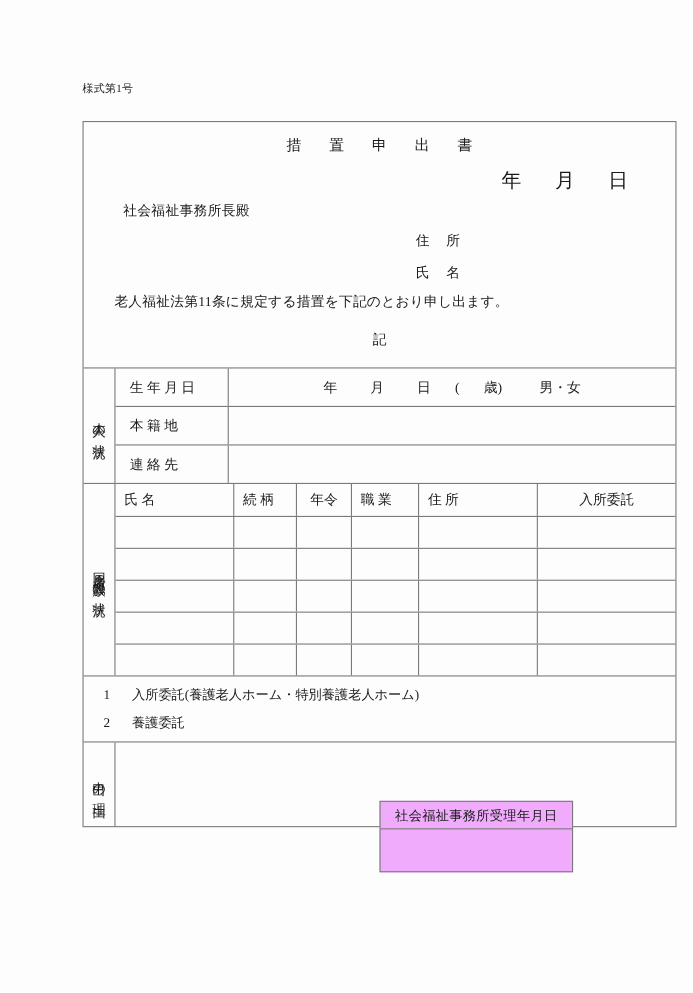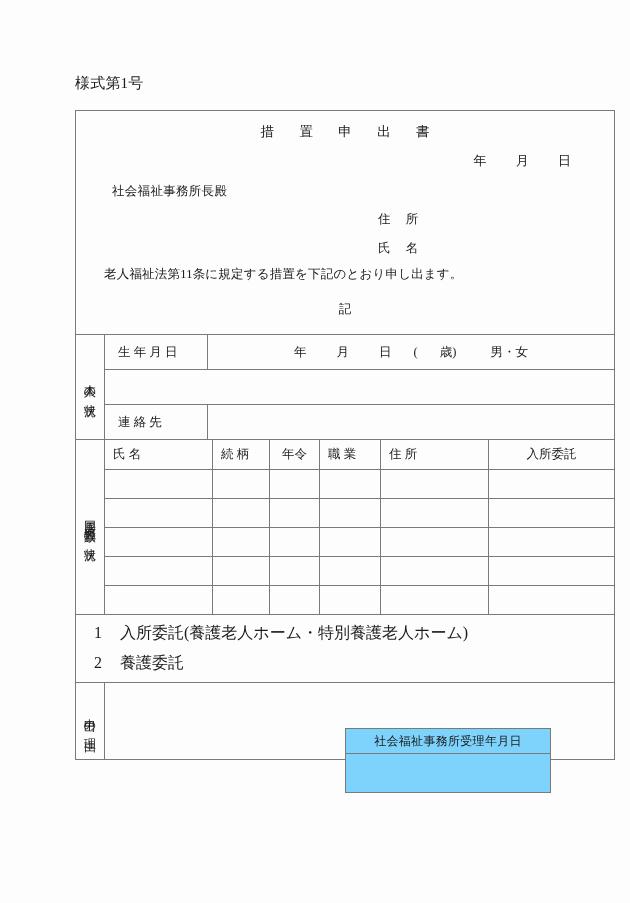--- a/index.html
+++ b/index.html
@@ -18,21 +18,21 @@
   .page {
     position: absolute;
     inset: 0;
     background: #fdfdfd;
   }
   
   .form-number {
     position: absolute;
     left: 75px;
     top: 74px;
-    font-size: 15px;
+    font-size: 10px;
     letter-spacing: 0.2px;
     white-space: nowrap;
   }
   
   .frame {
     position: absolute;
     left: 75px;
     top: 110px;
     width: 540px;
     border: 1px solid #7a7a7a;
@@ -51,21 +51,21 @@
     top: 12px;
     text-align: center;
     font-size: 13.5px;
     letter-spacing: 11px;
     text-indent: 11px;
   }
   .date-line {
     position: absolute;
     right: 30px;
     top: 41px;
-    font-size: 13px;
+    font-size: 18px;
     letter-spacing: 13px;
     text-indent: 13px;
     white-space: nowrap;
   }
   .addressee {
     position: absolute;
     left: 36px;
     top: 72px;
     font-size: 12.5px;
     letter-spacing: 0.3px;
@@ -160,43 +160,43 @@
   
   .s3 { display: flex; border-bottom: 1px solid #7a7a7a; }
   .s3-label {
     width: 110px; flex: 0 0 110px;
     border-right: 1px solid #7a7a7a;
     display: flex; align-items: center; justify-content: center;
     font-size: 12.5px; letter-spacing: 4px; text-indent: 4px;
     box-sizing: border-box;
   }
   .s3-opts { flex: 1 1 auto; padding: 8px 0 8px 18px; box-sizing: border-box; }
-  .opt { font-size: 16px; white-space: nowrap; margin-bottom: 9px; }
+  .opt { font-size: 12px; white-space: nowrap; margin-bottom: 9px; }
   .opt:last-child { margin-bottom: 0; }
   .opt .num { display: inline-block; width: 26px; }
 
   
   .s4 { display: flex; }
   .s4-label {
     width: 29px; flex: 0 0 29px;
     border-right: 1px solid #7a7a7a;
     display: flex; align-items: center; justify-content: center;
     box-sizing: border-box;
   }
   .s4-body { flex: 1 1 auto; height: 76px; }
 
   
   .receipt {
     position: absolute;
     left: 345px;
     top: 728px;
-    width: 206px;
+    width: 176px;
     border: 1px solid #7a7a7a;
     box-sizing: border-box;
-    background: #7dd3fc;
+    background: #f0abfc;
   }
   .receipt-head {
     height: 24px;
     border-bottom: 1px solid #7a7a7a;
     display: flex; align-items: center; justify-content: center;
     font-size: 12px;
     letter-spacing: 0.3px;
     white-space: nowrap;
   }
   .receipt-body { height: 38px; }
@@ -234,20 +234,21 @@
       <div class="rows">
 
         <div class="trow">
           <div class="cell s1-label">生 年 月 日</div>
           <div class="cell s1-val">
             <span class="spread">年<span class="sp2"></span>月<span class="sp2"></span>日<span class="sp3"></span>(<span class="sp3"></span>歳)<span class="sp4"></span>男・女</span>
           </div>
         </div>
 
         <div class="trow">
+          <div class="cell s1-label">本  籍  地</div>
           <div class="cell s1-val"></div>
         </div>
 
         <div class="trow">
           <div class="cell s1-label">連  絡  先</div>
           <div class="cell s1-val"></div>
         </div>
 
       </div>
     </div>

